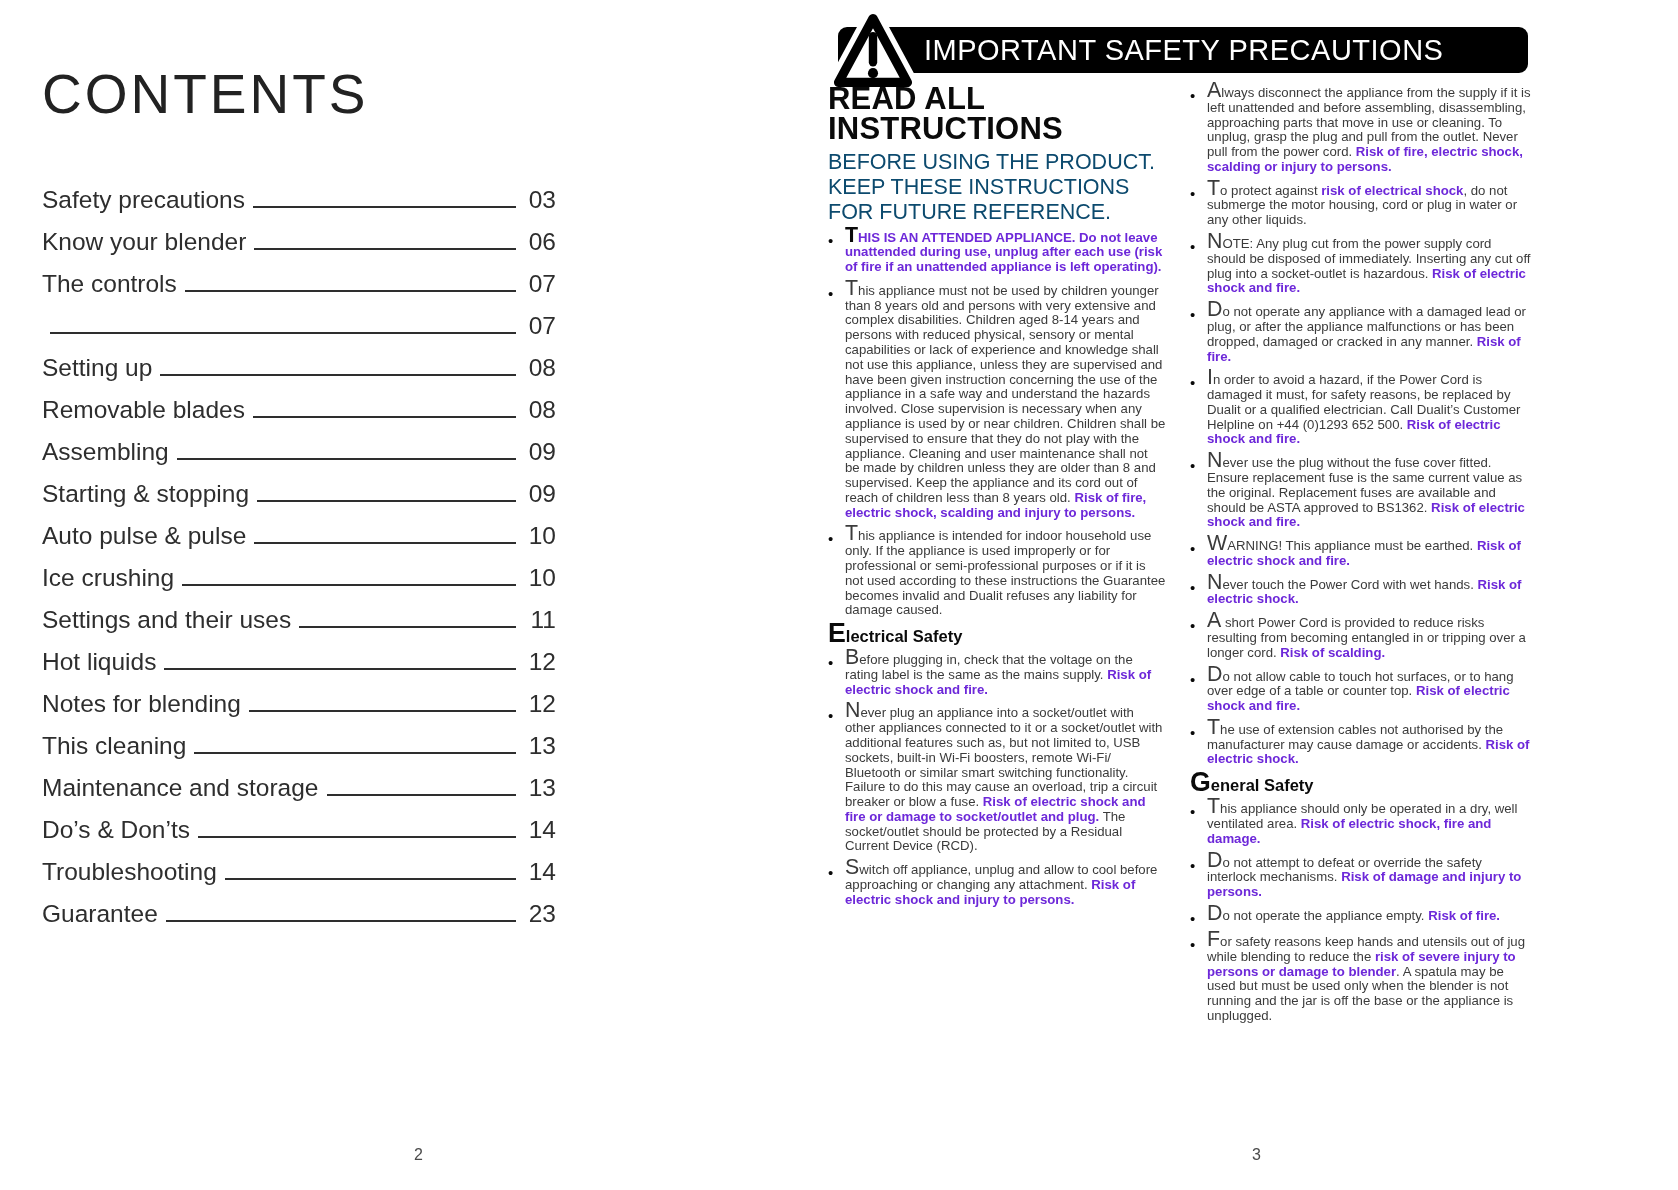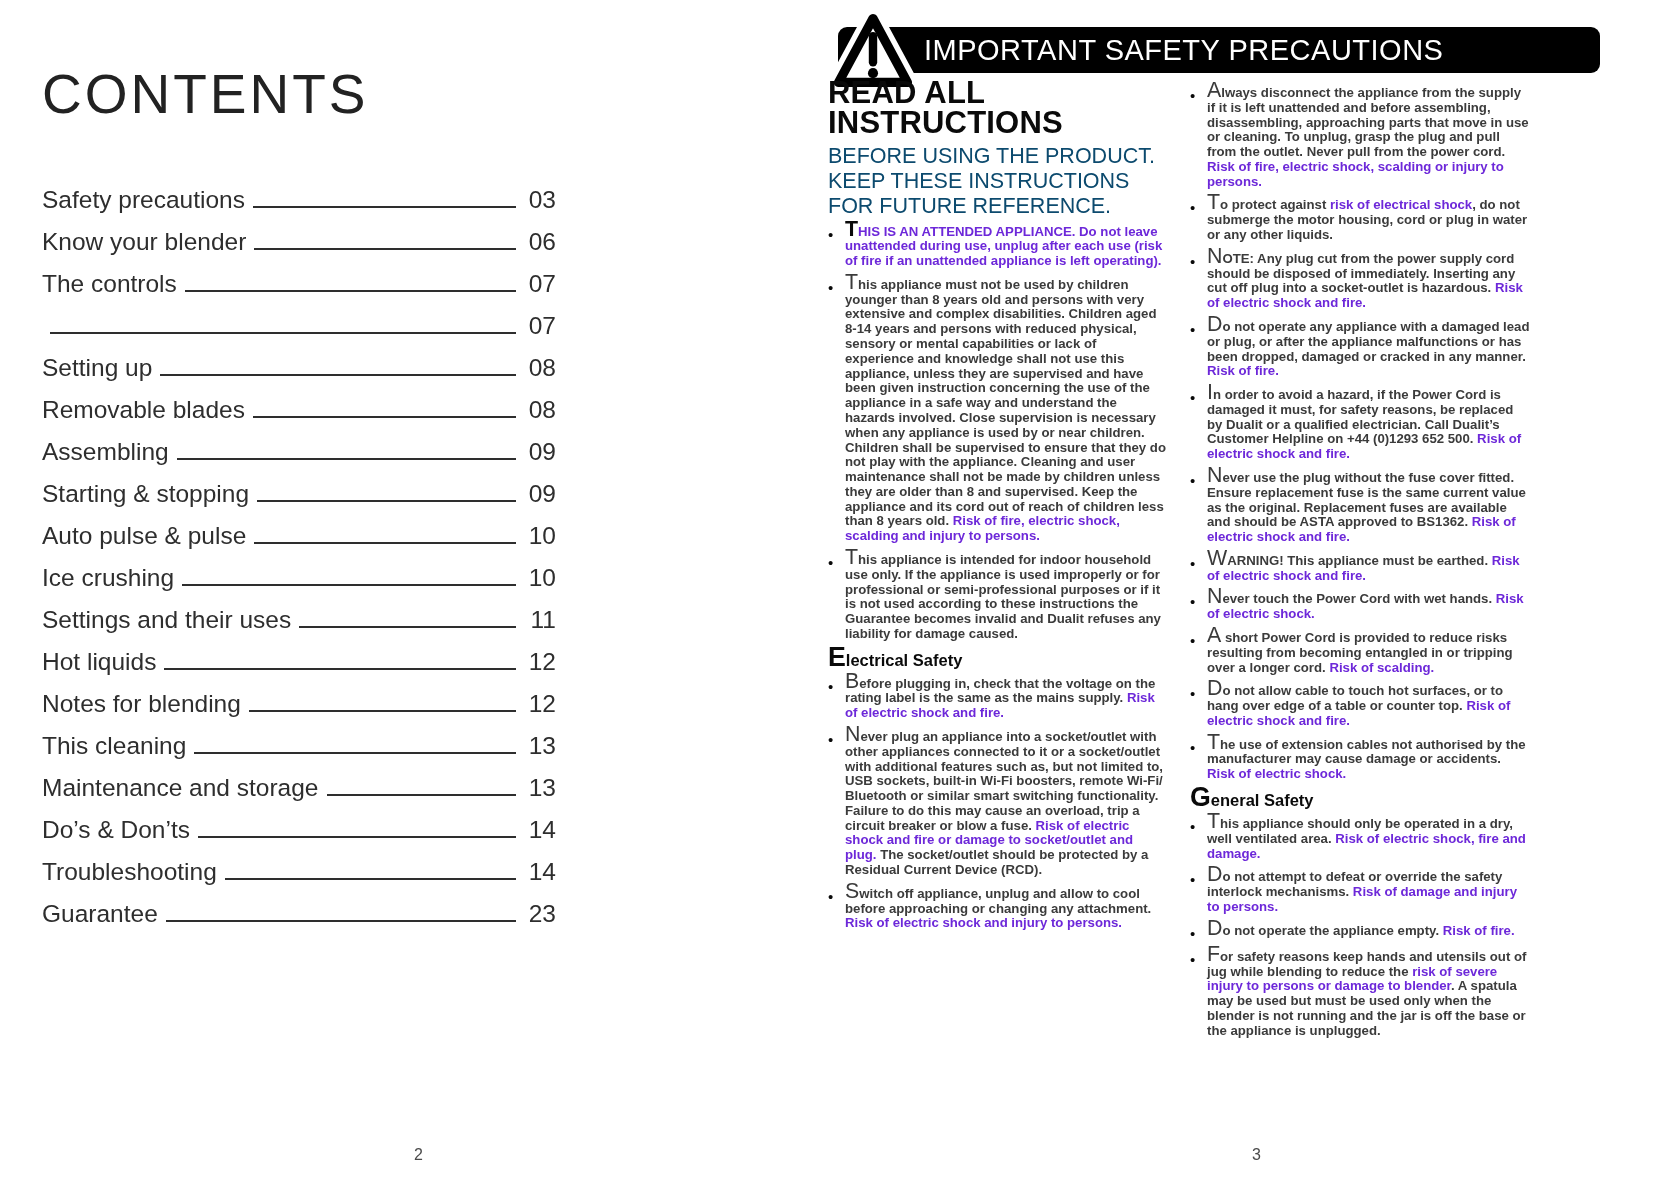--- a/index.html
+++ b/index.html
@@ -18,39 +18,39 @@
   .toc{position:absolute;left:42px;top:186px;width:514px;}
   .toc-row{display:flex;align-items:baseline;height:42px;font-size:24.5px;color:#2e2e2e;font-weight:300;}
   .toc-label{white-space:nowrap;}
   .toc-line{flex:1;border-bottom:2px solid #2e2e2e;margin:0 10px 3px 8px;height:1px;}
   .toc-page{white-space:nowrap;min-width:30px;text-align:right;}
   .page-num{position:absolute;font-size:16px;color:#4a4a4a;}
   .page-num.left{left:414px;top:1146px;}
   .page-num.right{left:1252px;top:1146px;}
   
   .header-bar{
-    position:absolute;left:838px;top:27px;width:762px;height:46px;
+    position:absolute;left:838px;top:27px;width:690px;height:46px;
     background:#000;border-radius:9px;display:flex;align-items:center;
   }
   .header-title{color:#fff;font-size:29px;font-weight:400;letter-spacing:0.5px;margin-left:86px;white-space:nowrap;}
   .warning-icon{position:absolute;left:831px;top:11px;width:84px;height:84px;}
   
   .col{position:absolute;color:#3b3b3b;}
-  .col1{left:828px;top:78px;width:338px;}
+  .col1{left:828px;top:84px;width:338px;}
   .col2{left:1190px;top:86px;width:341px;}
   .h1{
     font-size:31px;line-height:0.98;font-weight:700;color:#0a0a0a;
     white-space:pre-line;margin:0 0 5px 0;letter-spacing:0.2px;
   }
   .caps{font-size:21.5px;line-height:1.16;font-weight:300;color:#0c4a6e;white-space:pre-line;margin:0 0 6px 0;}
   .sub{font-size:16.5px;font-weight:700;color:#0a0a0a;margin:3px 0 7px 0;}
   .bullet{display:flex;margin:0 0 9px 0;font-size:13.2px;line-height:1.12;}
   .dot{width:17px;flex:0 0 17px;font-size:15px;line-height:1;padding-top:2px;color:#0a0a0a;}
   .bcontent{flex:1;}
-  .seg{font-weight:700;}
+  .seg{font-weight:400;}
   .seg.bold{font-weight:700;color:#6d28d9;}
   .dropcap{font-size:1.62em;line-height:0;}
   .dropcap.bold{font-weight:700;color:#0a0a0a;}
 </style>
 </head>
 <body>
 
 <div class="left-page">
   <div class="contents-title">CONTENTS</div>
   <div class="toc">

